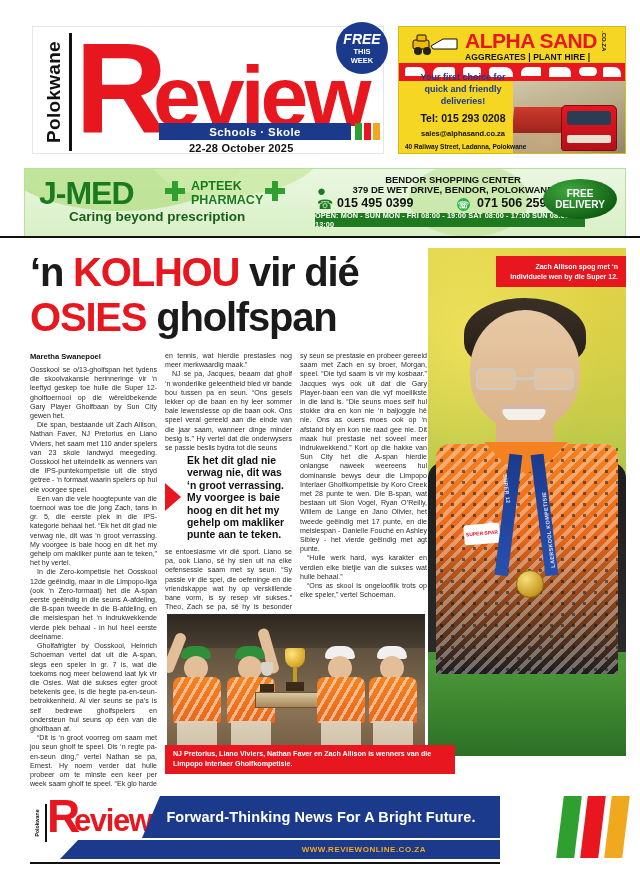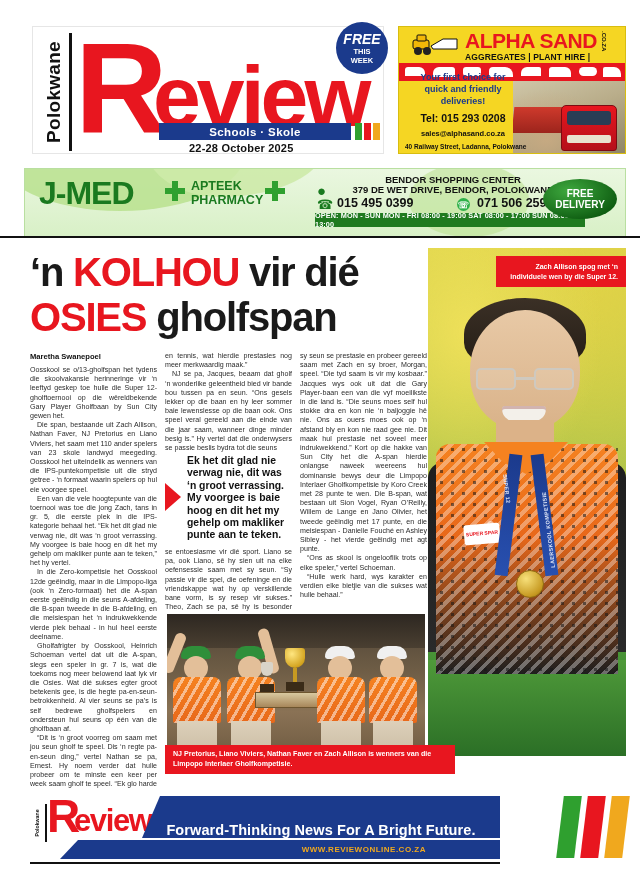--- a/index.html
+++ b/index.html
@@ -457,21 +457,21 @@
     font-size:46px; line-height:46px; font-weight:800; color:#e8161f; letter-spacing:-2px;
   }
   .fl-eview {
     position:absolute; left:44px; top:5px;
     font-size:31px; line-height:31px; font-weight:800; color:#e8161f; letter-spacing:-1.4px;
   }
   .footer-bar {
     position:absolute; left:142px; top:6px; width:358px; height:42px;
     background:#1b3a8c;
     clip-path: polygon(18px 0, 100% 0, 100% 100%, 0 100%);
-    display:flex; align-items:flex-end; justify-content:center;
+    display:flex; align-items:center; justify-content:center;
   }
   .footer-bar span {
     font-size:14.5px; font-weight:700; color:#fff; letter-spacing:.1px;
   }
   .footer-bar2 {
     position:absolute; left:60px; top:50px; width:440px; height:19px;
     background:#1b3a8c;
     clip-path: polygon(18px 0, 100% 0, 100% 100%, 0 100%);
     display:flex; align-items:center; justify-content:flex-end;
   }
@@ -558,20 +558,21 @@
     <div class="jmed-cross1">
         <div class="cross"></div>
       </div>
     <div class="jmed-apteek">
       <div>APTEEK</div>
       <div>PHARMACY</div>
     </div>
     <div class="jmed-cross2">
         <div class="cross"></div>
       </div>
+    <div class="jmed-tag">Caring beyond prescription</div>
 
     <div class="pin-icon">●</div>
     <div class="jmed-addr1">BENDOR SHOPPING CENTER</div>
     <div class="jmed-addr2">379 DE WET DRIVE, BENDOR, POLOKWANE</div>
     <div class="phone-icon">☎</div>
     <div class="jmed-tel">015 495 0399</div>
     <div class="wa-icon">☏</div>
     <div class="jmed-wa">071 506 2590</div>
     <div class="jmed-hours">OPEN: MON - SUN MON - FRI 08:00 - 19:00 SAT 08:00 - 17:00 SUN 08:00 - 13:00</div>
     <div class="jmed-delivery">
@@ -605,22 +606,22 @@
   <div class="quote-box">
     <div class="quote-tri"></div>
     <div class="quote-text">Ek het dit glad nie verwag nie, dit was ‘n groot verrassing. My voorgee is baie hoog en dit het my gehelp om makliker punte aan te teken.</div>
   </div>
   <div class="col" style="left:165px; top:548px; width:127px;">
     <p class="first">se entoesiasme vir dié sport. Liano se pa, ook Liano, sê hy sien uit na elke oefensessie saam met sy seun. “Sy passie vir die spel, die oefeninge en die vriendskappe wat hy op verskillende bane vorm, is sy resep vir sukses.” Theo, Zach se pa, sê hy is besonder trots op</p>
   </div>
 
   <div class="col c3">
     <p class="first">sy seun se prestasie en probeer gereeld saam met Zach en sy broer, Morgan, speel. “Die tyd saam is vir my kosbaar.” Jacques wys ook uit dat die Gary Player-baan een van die vyf moeilikste in die land is. “Die seuns moes self hul stokke dra en kon nie ‘n baljoggie hê nie. Ons as ouers moes ook op ‘n afstand bly en kon nie raad gee nie. Dit maak hul prestasie net soveel meer indrukwekkend.” Kort op die hakke van Sun City het die A-span hierdie onlangse naweek weereens hul dominansie bewys deur die Limpopo Interlaer Gholfkompetisie by Koro Creek met 28 punte te wen. Die B-span, wat bestaan uit Sion Vogel, Ryan O’Reilly, Willem de Lange en Jano Olivier, het tweede geëindig met 17 punte, en die meisiespan - Danielle Fouché en Ashley Sibley - het vierde geëindig met agt punte.</p>
+    <p>“Hulle werk hard, wys karakter en verdien elke bietjie van die sukses wat hulle behaal.”</p>
     <p>“Ons as skool is ongelooflik trots op elke speler,” vertel Schoeman.</p>
-    <p>“Hulle werk hard, wys karakter en verdien elke bietjie van die sukses wat hulle behaal.”</p>
   </div>
 
   <div class="main-photo">
     <div class="mp-bg-blur"></div>
     <div class="mp-grass"></div>
     <div class="mp-arm-l"></div>
     <div class="mp-arm-r"></div>
     <div class="mp-hair"></div>
     <div class="mp-head"></div>
     <div class="mp-glasses">

